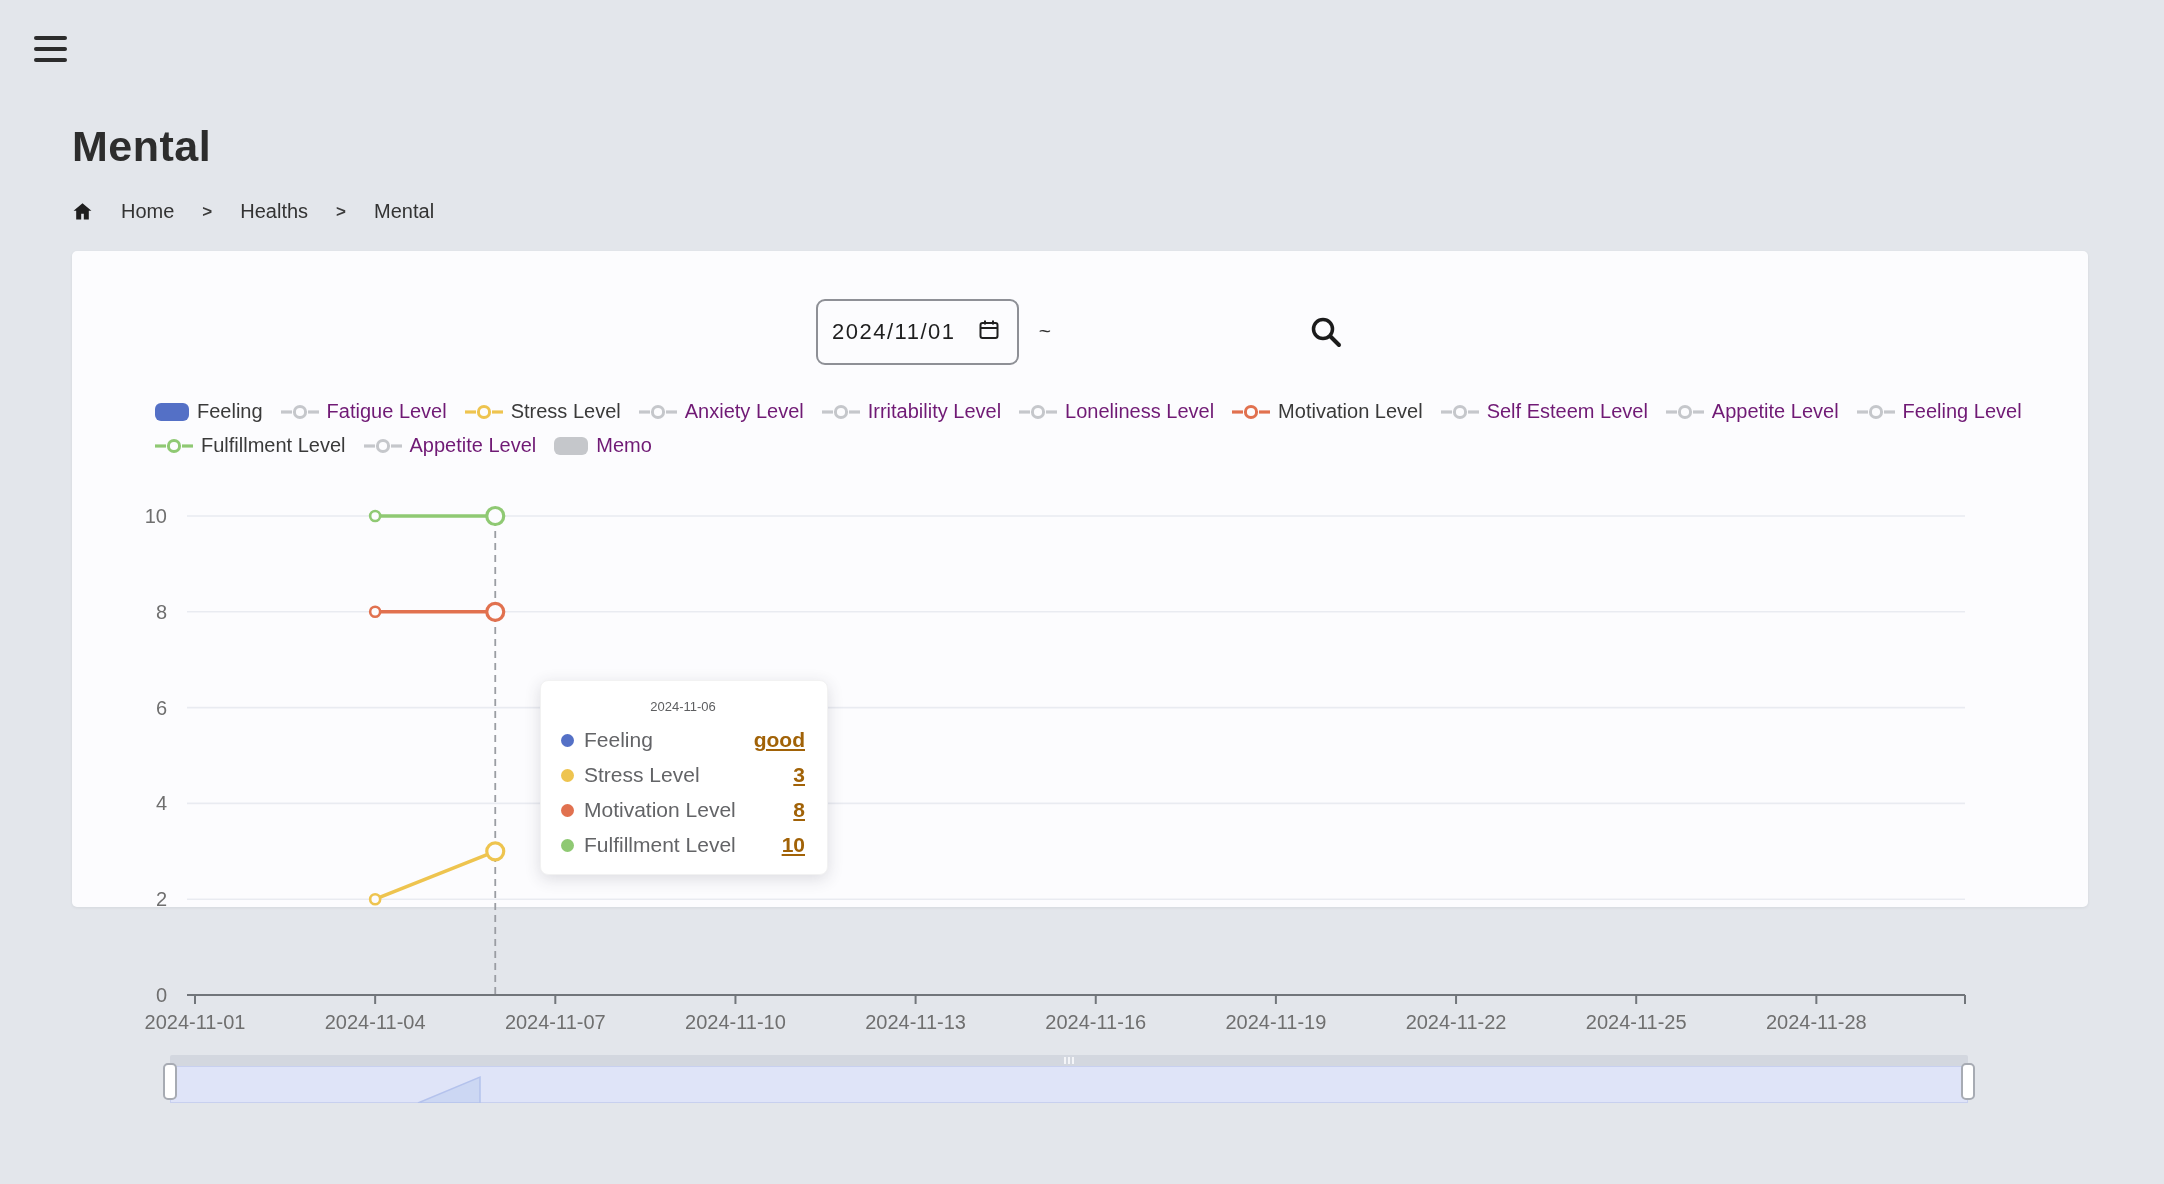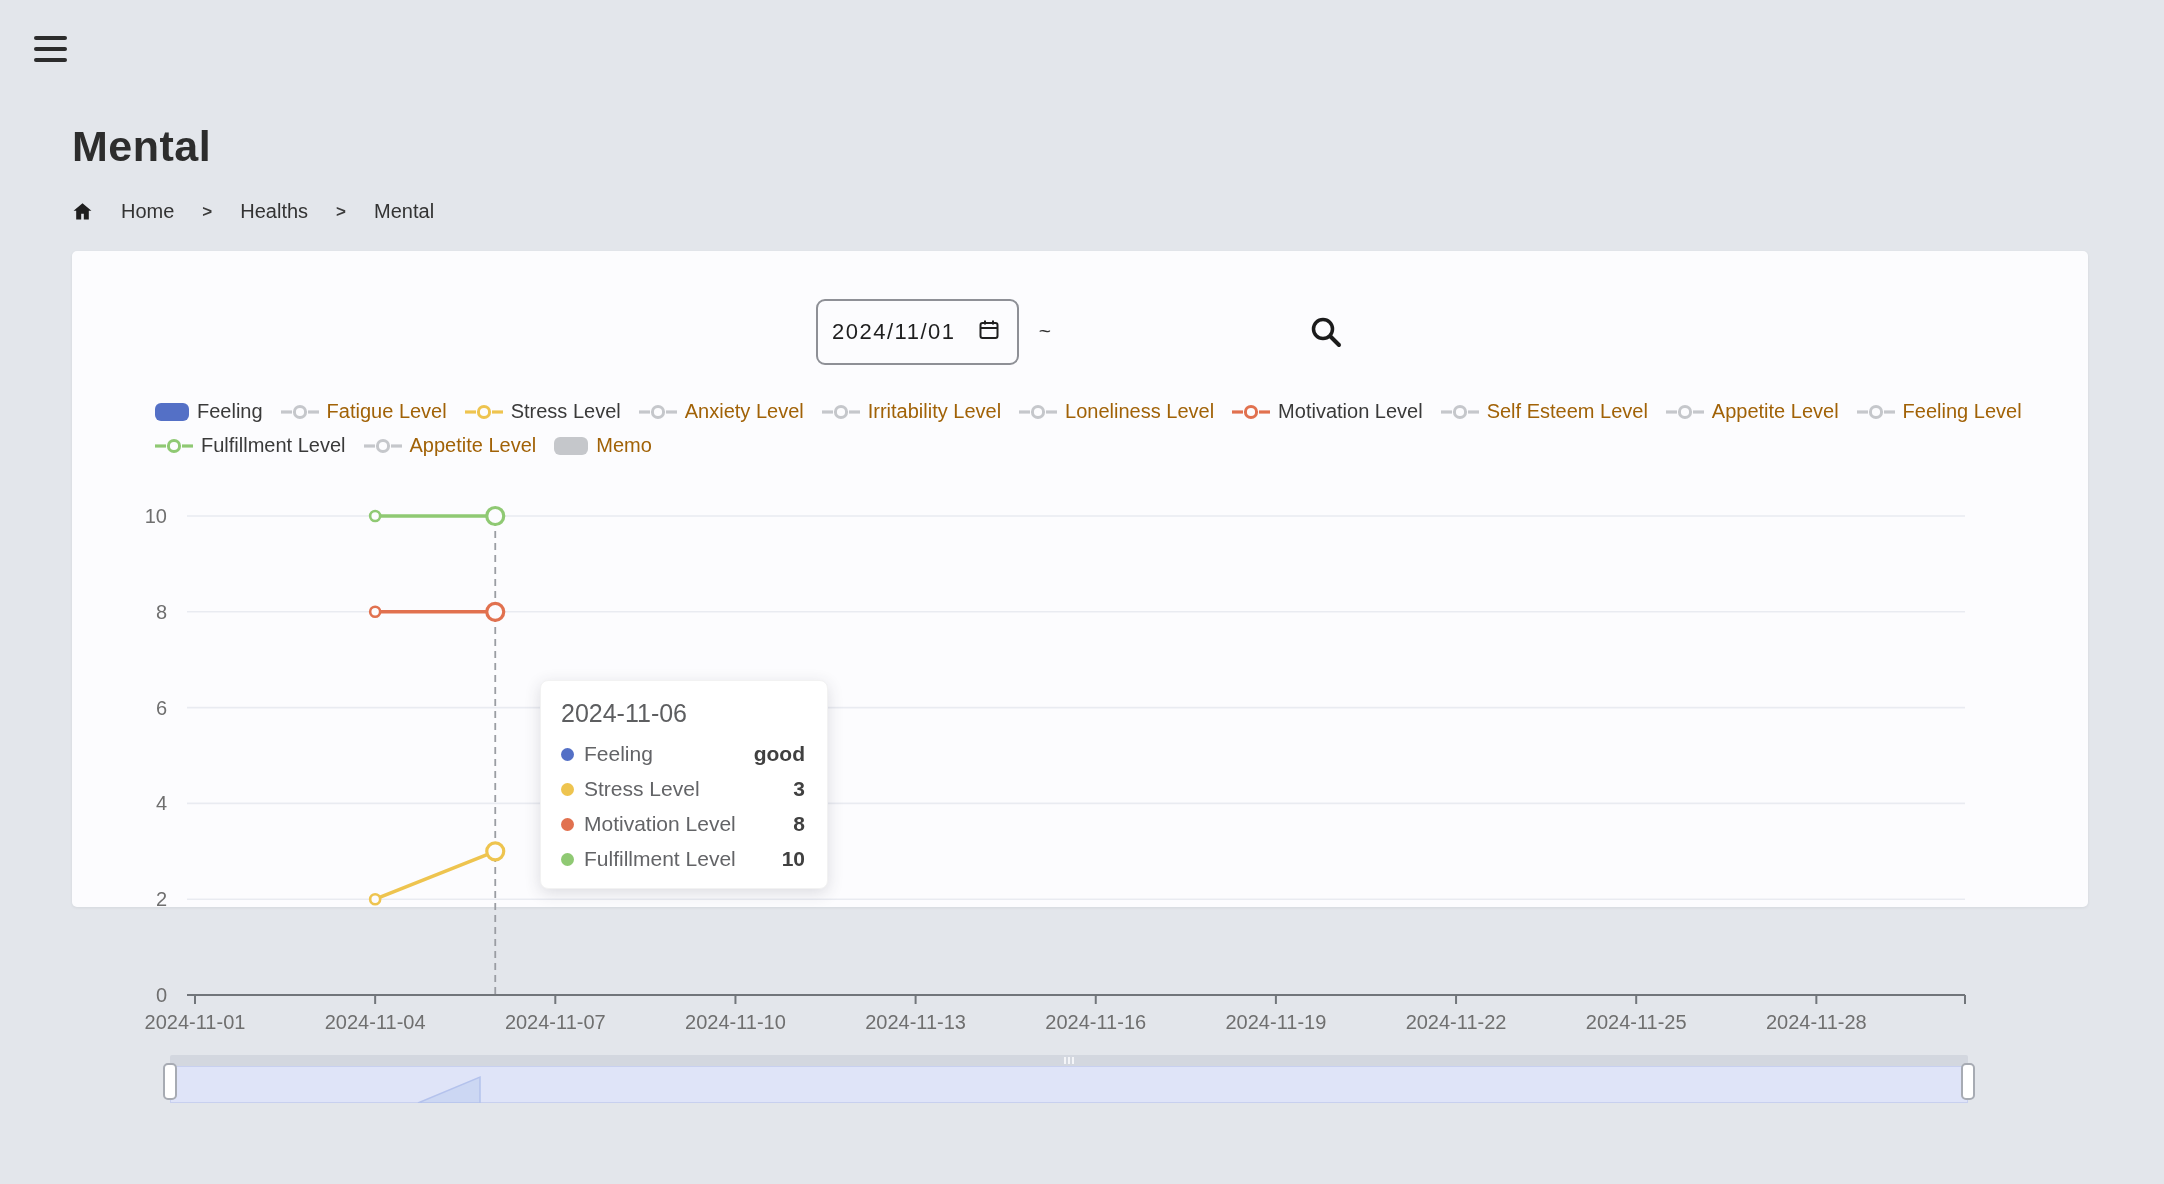--- a/index.html
+++ b/index.html
@@ -49,38 +49,38 @@
   .tilde { position:absolute; left:958px; top:68px; width:30px; text-align:center; font-size:21px; color:#333; }
   .search-btn {
     position:absolute; left:1232px; top:60px; width:44px; height:44px;
     background:none; border:none; cursor:pointer; display:flex; align-items:center; justify-content:center;
   }
   
   .legend { position:absolute; left:83px; top:149px; width:1910px; display:flex; flex-direction:column; gap:11px; }
   .legend-row { display:flex; align-items:center; gap:18px; flex-wrap:nowrap; }
   .legend-item { display:flex; align-items:center; gap:8px; cursor:pointer; white-space:nowrap; }
   .legend-item .lbl { font-size:20px; color:#3a3a3a; }
-  .legend-item.inactive .lbl { color:#a16207; }
+  .legend-item.inactive .lbl { color:#701a75; }
   .legend-rect { width:34px; height:18px; border-radius:6px; display:inline-block; }
   
   .chart-svg { position:absolute; left:0; top:0; pointer-events:none; }
   .chart-hover { position:absolute; left:115px; top:256px; width:1778px; height:490px; cursor:crosshair; }
   svg text { font-family:"Liberation Sans","DejaVu Sans",sans-serif; }
   
   .tooltip {
     position:absolute; left:468px; top:429px; width:288px;
     background:#ffffff; border:1px solid #f2f2f2; border-radius:8px;
     box-shadow:0 4px 16px rgba(50,50,70,0.16);
     padding:18px 22px 16px 20px; z-index:6;
   }
-  .tooltip .tt-title { font-size:25px; color:#5d5e60; margin-bottom:13px; }
+  .tooltip .tt-title { font-size:13px; color:#5d5e60; margin-bottom:13px;text-align:center; }
   .tt-row { display:flex; align-items:center; gap:10px; margin-top:9px; font-size:21px; line-height:26px; }
   .tt-dot { width:13px; height:13px; border-radius:50%; flex:0 0 13px; }
   .tt-label { color:#636467; }
-  .tt-value { margin-left:auto; font-weight:700; color:#404040; }
+  .tt-value { margin-left:auto; font-weight:700; color:#a16207;text-decoration:underline; }
   
   .datazoom { position:absolute; left:98px; top:804px; width:1798px; height:49px; }
   .dz-movehandle {
     position:absolute; left:0; top:0; width:100%; height:11px;
     background:#d3d7df; border-radius:2px 2px 0 0; cursor:grab;
   }
   .dz-grip { position:absolute; left:calc(50% - 5px); top:2px; display:flex; gap:2px; }
   .dz-grip span { width:2px; height:7px; background:#f4f5f8; display:block; }
   .dz-area {
     position:absolute; left:0; top:11px; width:100%; height:37px;

